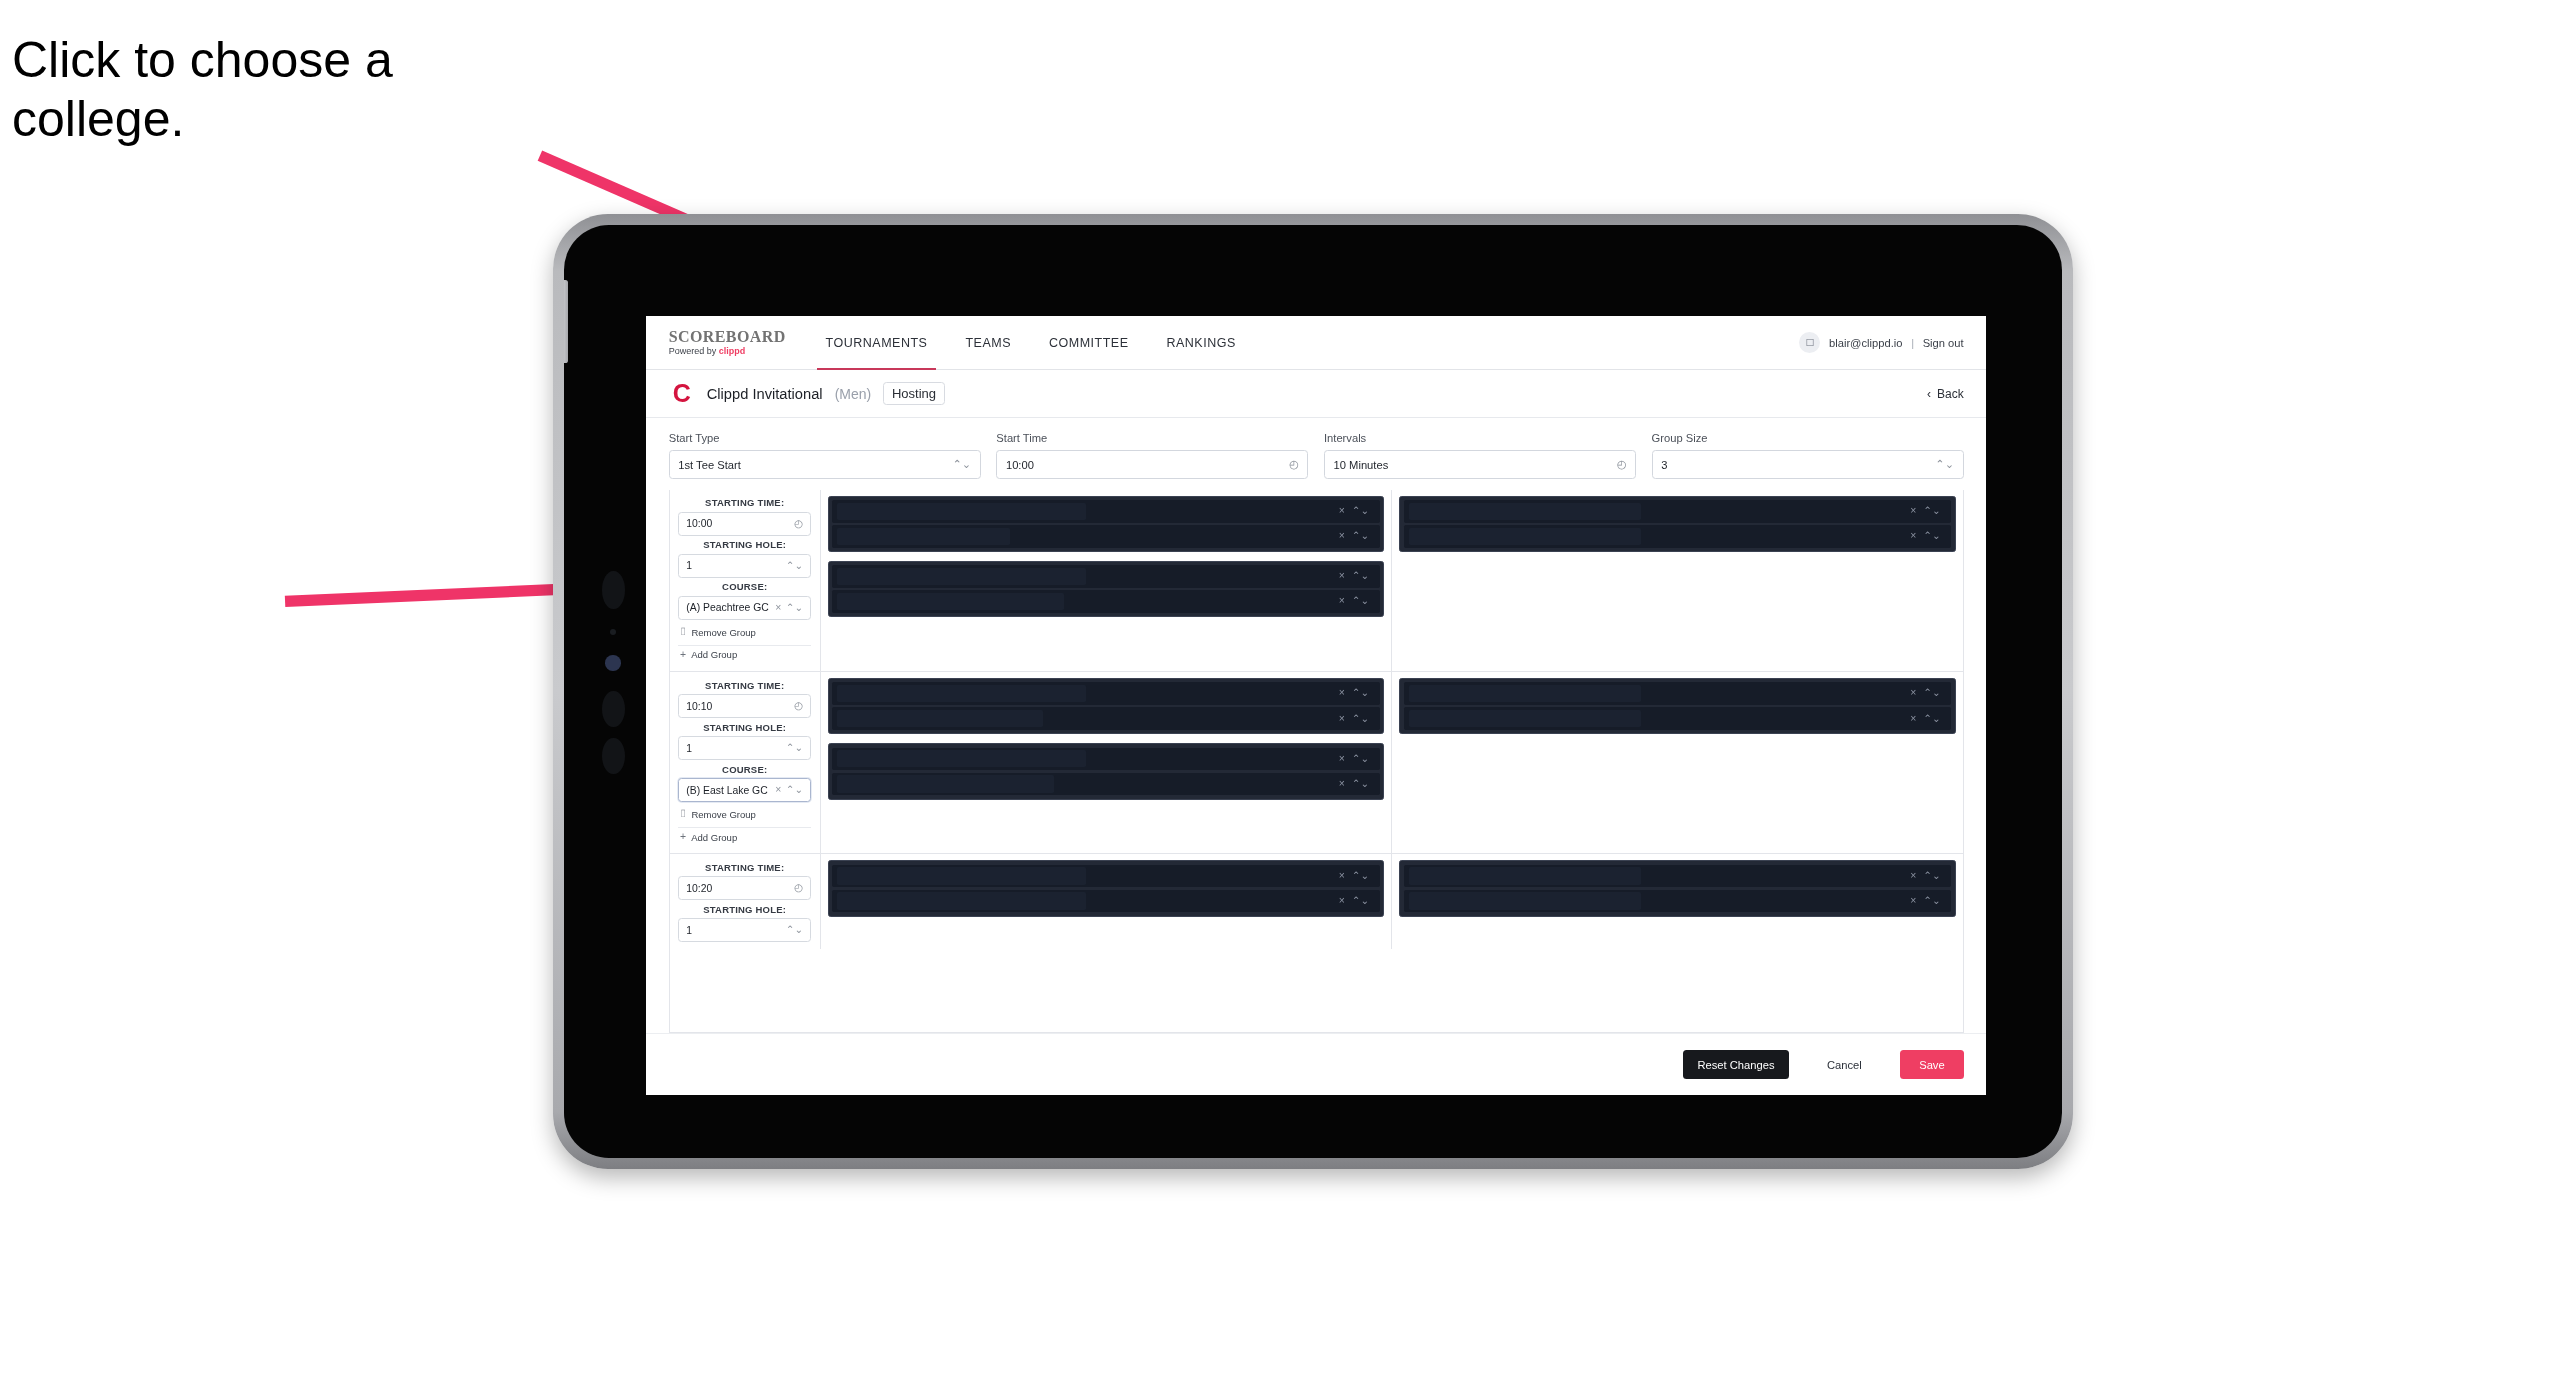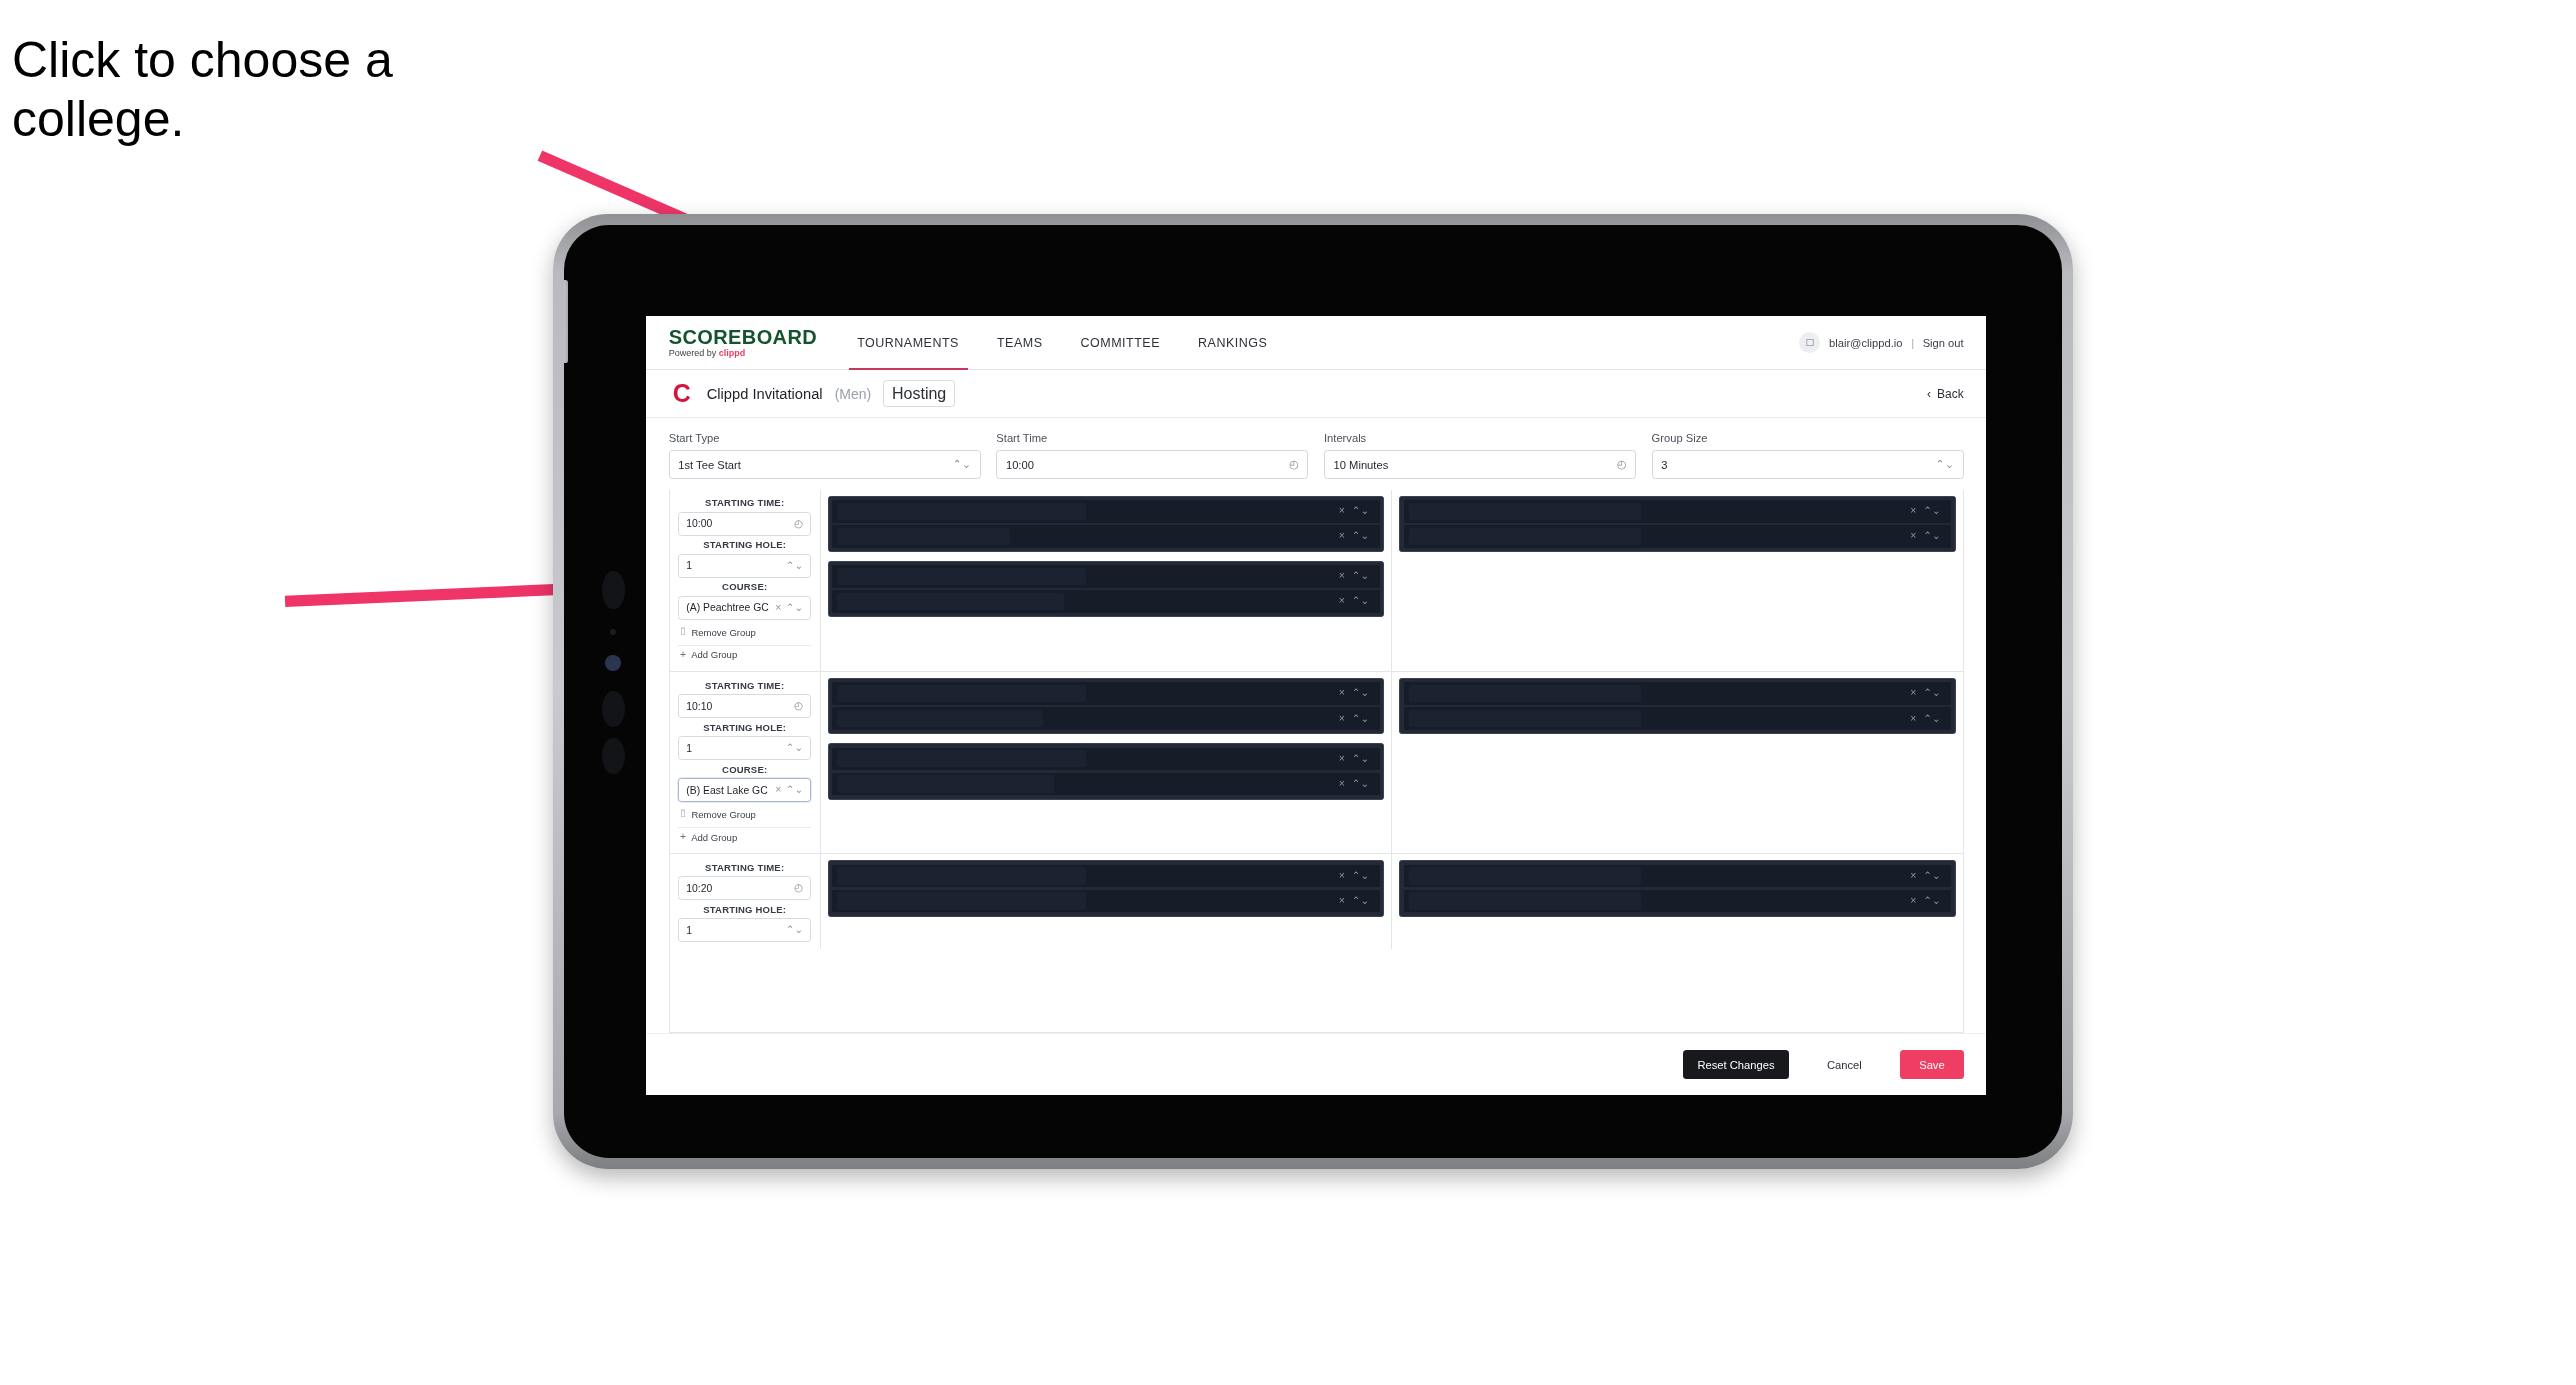--- a/index.html
+++ b/index.html
@@ -76,22 +76,22 @@
     display: flex; align-items: stretch;
     border-bottom: 0.9px solid #e2e4e8;
     background: #fff;
     flex: 0 0 auto;
   }
   #brand {
     display: flex; flex-direction: column; justify-content: center;
     padding: 0 21px 0 22.5px;
   }
   #brand-title {
-    font-size: 20px; font-weight: bold; letter-spacing: 0.4px;
-    color: #14532d; font-family: Liberation Sans, sans-serif;
+    font-size: 16px; font-weight: bold; letter-spacing: 0.4px;
+    color: #737373; font-family: Liberation Serif, serif;
     line-height: 1;
   }
   #brand-sub {
     font-size: 9px; color: #3b3f47; margin-top: 2.6px; line-height: 1;
   }
   #brand-sub .accent { color: #ef3e63; font-weight: bold; }
 
   .navtab {
     display: flex; align-items: center;
     padding: 0 19px;
@@ -128,21 +128,21 @@
   #tour-logo {
     width: 26px; height: 26px;
     display: flex; align-items: center; justify-content: center;
     font-size: 25px; font-weight: bold; color: #d4143f;
     font-family: "Liberation Sans", sans-serif;
     line-height: 1;
   }
   #tour-name { font-size: 14.7px; color: #1d2026; }
   #tour-gender { font-size: 14px; color: #9aa0ab; }
   #tour-badge {
-    font-size: 16px; color: #2a2e35;
+    font-size: 13px; color: #2a2e35;
     border: 0.9px solid #d8dbe1; border-radius: 3.5px;
     padding: 4.3px 7.8px; line-height: 1;
   }
   #back-link {
     margin-left: auto; display: flex; align-items: center; gap: 6px;
     font-size: 12px; color: #2b2f37; cursor: pointer;
   }
 
   
   #controls {

